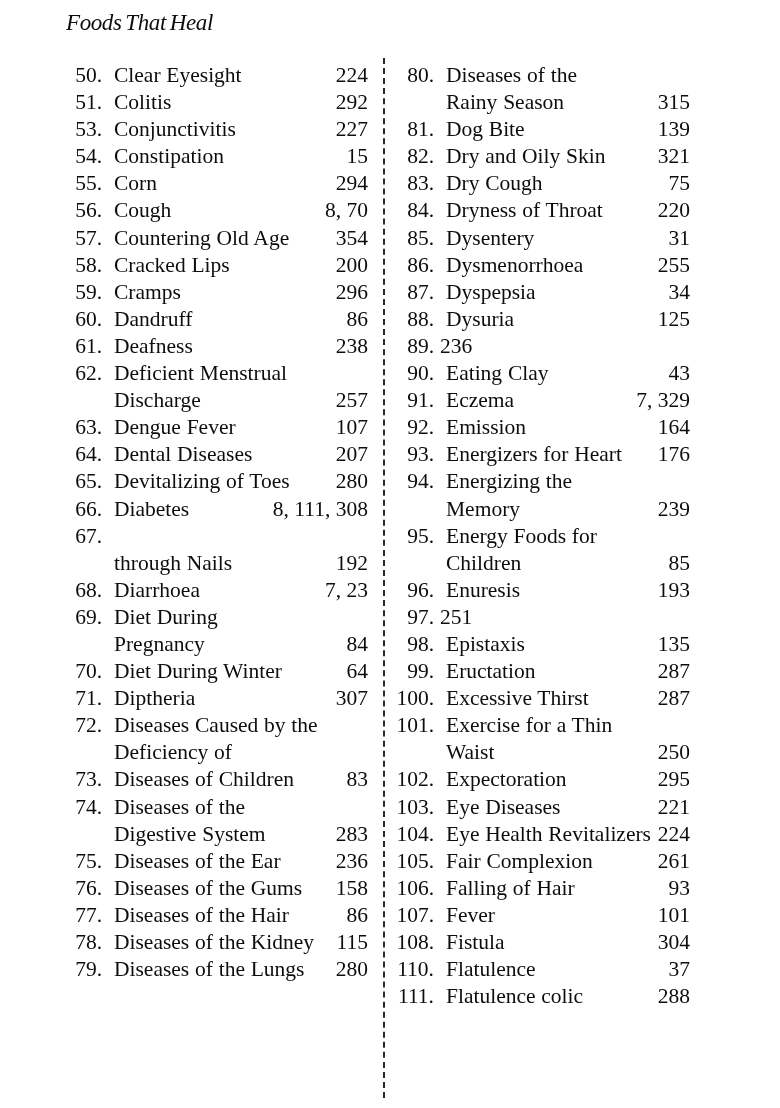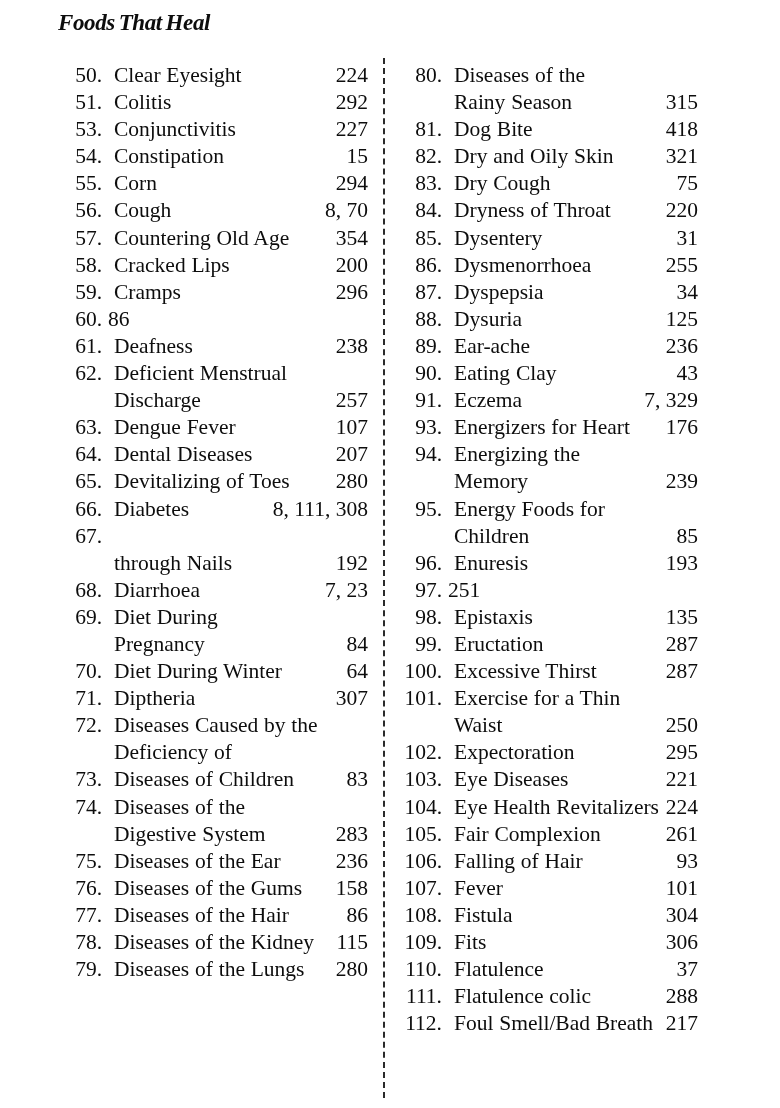--- a/index.html
+++ b/index.html
@@ -18,24 +18,24 @@
 
   .page {
     position: relative;
     width: 780px;
     height: 1108px;
   }
 
   
   .running-head {
     position: absolute;
-    left: 58px;
+    left: 66px;
     top: 10px;
     font-size: 23px;
-    font-weight: bold;
+    font-weight: normal;
     font-style: italic;
     letter-spacing: -0.4px;
     word-spacing: -1.5px;
     white-space: nowrap;
   }
 
   
   .column-rule {
     position: absolute;
     left: 383px;
@@ -44,21 +44,21 @@
     height: 1040px;
     border-left: 2px dashed #2a2a2a;
   }
 
   
   .index-col {
     position: absolute;
     top: 62px;
   }
   .col-left  { left: 60px;  width: 308px; }
-  .col-right { left: 396px; width: 302px; }
+  .col-right { left: 388px; width: 302px; }
 
   .entry {
     position: relative;
     display: block;
     font-size: 21.5px;
     line-height: 27.1px;
     white-space: nowrap;
   }
 
   .entry-main {
@@ -164,20 +164,21 @@
       <div class="entry">
         <div class="entry-main">
           <span class="entry-num">59.</span>
           <span class="entry-title">Cramps</span>
           <span class="entry-page">296</span>
         </div>
       </div>
       <div class="entry">
         <div class="entry-main">
           <span class="entry-num">60.</span>
+          <span class="entry-title">Dandruff</span>
           <span class="entry-page">86</span>
         </div>
       </div>
       <div class="entry">
         <div class="entry-main">
           <span class="entry-num">61.</span>
           <span class="entry-title">Deafness</span>
           <span class="entry-page">238</span>
         </div>
       </div>
@@ -335,21 +336,21 @@
         <div class="entry-cont">
           <span class="entry-num">0.</span>
           <span class="entry-title">Rainy Season</span>
           <span class="entry-page">315</span>
         </div>
       </div>
       <div class="entry">
         <div class="entry-main">
           <span class="entry-num">81.</span>
           <span class="entry-title">Dog Bite</span>
-          <span class="entry-page">418</span>
+          <span class="entry-page">139</span>
         </div>
       </div>
       <div class="entry">
         <div class="entry-main">
           <span class="entry-num">82.</span>
           <span class="entry-title">Dry and Oily Skin</span>
           <span class="entry-page">321</span>
         </div>
       </div>
       <div class="entry">
@@ -390,40 +391,46 @@
       <div class="entry">
         <div class="entry-main">
           <span class="entry-num">88.</span>
           <span class="entry-title">Dysuria</span>
           <span class="entry-page">125</span>
         </div>
       </div>
       <div class="entry">
         <div class="entry-main">
           <span class="entry-num">89.</span>
-          <span class="entry-title">Ear-ache</span>
           <span class="entry-page">236</span>
         </div>
       </div>
       <div class="entry">
         <div class="entry-main">
           <span class="entry-num">90.</span>
           <span class="entry-title">Eating Clay</span>
           <span class="entry-page">43</span>
         </div>
       </div>
       <div class="entry">
         <div class="entry-main">
           <span class="entry-num">91.</span>
           <span class="entry-title">Eczema</span>
           <span class="entry-page">7, 329</span>
         </div>
       </div>
       <div class="entry">
         <div class="entry-main">
+          <span class="entry-num">92.</span>
+          <span class="entry-title">Emission</span>
+          <span class="entry-page">164</span>
+        </div>
+      </div>
+      <div class="entry">
+        <div class="entry-main">
           <span class="entry-num">93.</span>
           <span class="entry-title">Energizers for Heart</span>
           <span class="entry-page">176</span>
         </div>
       </div>
       <div class="entry">
         <div class="entry-main">
           <span class="entry-num">94.</span>
           <span class="entry-title">Energizing the</span>
         </div>
@@ -533,41 +540,27 @@
       </div>
       <div class="entry">
         <div class="entry-main">
           <span class="entry-num">108.</span>
           <span class="entry-title">Fistula</span>
           <span class="entry-page">304</span>
         </div>
       </div>
       <div class="entry">
         <div class="entry-main">
-          <span class="entry-num">109.</span>
-          <span class="entry-title">Fits</span>
-          <span class="entry-page">306</span>
-        </div>
-      </div>
-      <div class="entry">
-        <div class="entry-main">
           <span class="entry-num">110.</span>
           <span class="entry-title">Flatulence</span>
           <span class="entry-page">37</span>
         </div>
       </div>
       <div class="entry">
         <div class="entry-main">
           <span class="entry-num">111.</span>
           <span class="entry-title">Flatulence colic</span>
           <span class="entry-page">288</span>
         </div>
       </div>
-      <div class="entry">
-        <div class="entry-main">
-          <span class="entry-num">112.</span>
-          <span class="entry-title">Foul Smell/Bad Breath</span>
-          <span class="entry-page">217</span>
-        </div>
-      </div>
     </div>
 
 </div>
 
 </body></html>

